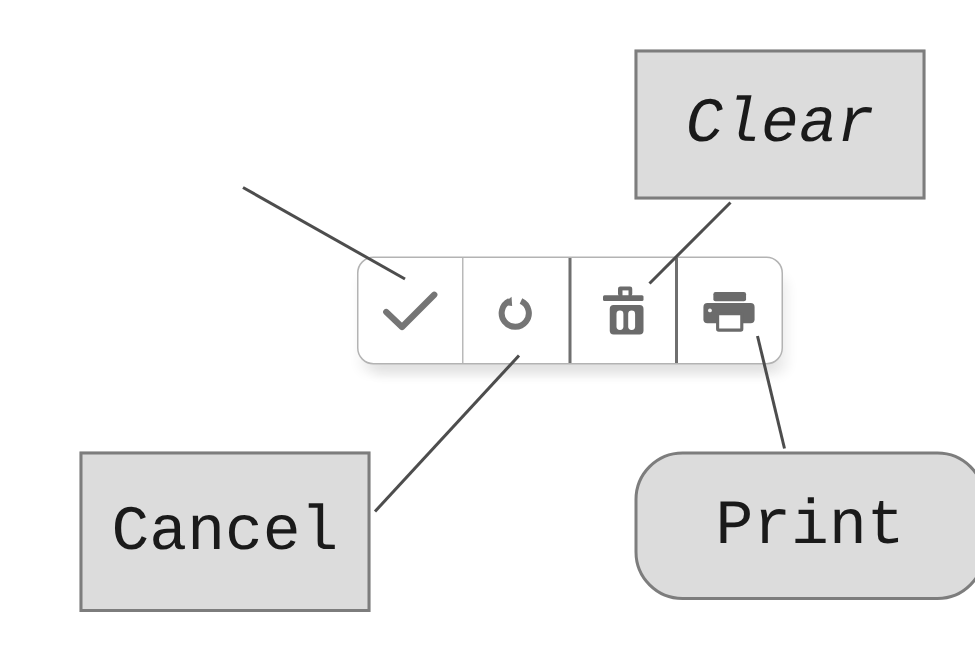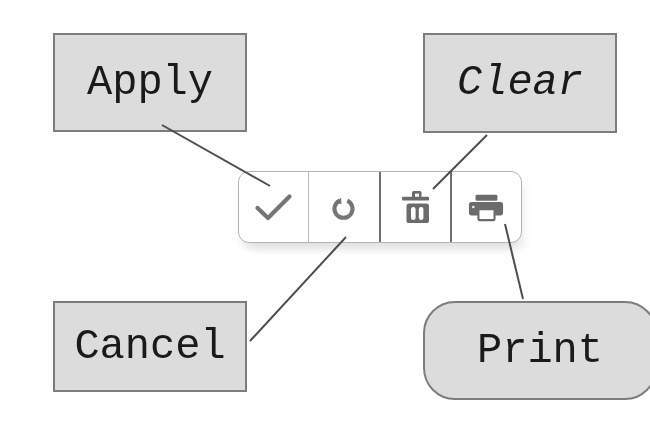--- a/index.html
+++ b/index.html
@@ -8,21 +8,21 @@
     font-family:"Liberation Mono","DejaVu Sans Mono",monospace;overflow:hidden;
   }
   .label-box{
     position:absolute;box-sizing:border-box;
     background:#dcdcdc;border:2px solid #7d7d7d;
     display:flex;align-items:center;justify-content:center;
     font-size:42px;line-height:1;color:#1a1a1a;
   }
   .box-apply {left:53px; top:33px;  width:194px;height:99px;}
   .box-clear {left:423px;top:33px;  width:194px;height:100px;font-style:italic;}
-  .box-cancel{left:53px; top:301px; width:194px;height:91px;text-align:center;}
+  .box-cancel{left:53px; top:301px; width:194px;height:107px;text-align:center;}
   .box-print {left:423px;top:301px; width:234px;height:99px;border-radius:32px;}
 
   .toolbar{
     position:absolute;left:238px;top:171px;width:284px;height:72px;
     box-sizing:border-box;display:flex;background:#ffffff;
     border:1.5px solid #b3b3b3;border-radius:11px;
     box-shadow:6px 10px 8px -3px rgba(0,0,0,0.07),
                -2px 9px 7px -3px rgba(0,0,0,0.05);
   }
   .tb-btn{
@@ -34,23 +34,20 @@
 
   .overlay{position:absolute;left:0;top:0;pointer-events:none;}
   .connector{stroke:#4d4d4d;stroke-width:2;}
   .icon{display:block;}
 </style>
 </head>
 <body>
 
 <div class="canvas">
 
-  <div class="label-box box-apply">
-    <span>Apply</span>
-  </div>
   <div class="label-box box-clear">
     <span>Clear</span>
   </div>
   <div class="label-box box-cancel">
     <span>Cancel</span>
   </div>
   <div class="label-box box-print">
     <span>Print</span>
   </div>
 

